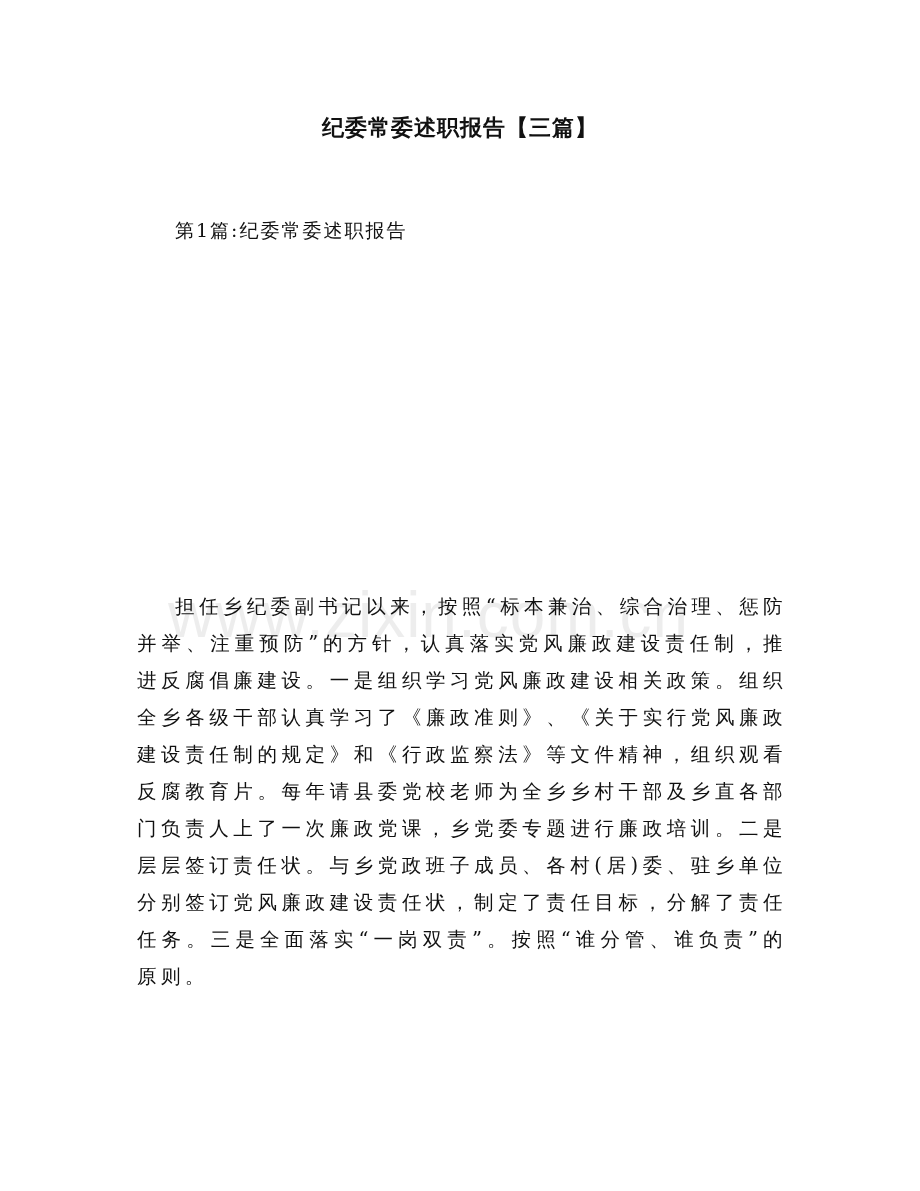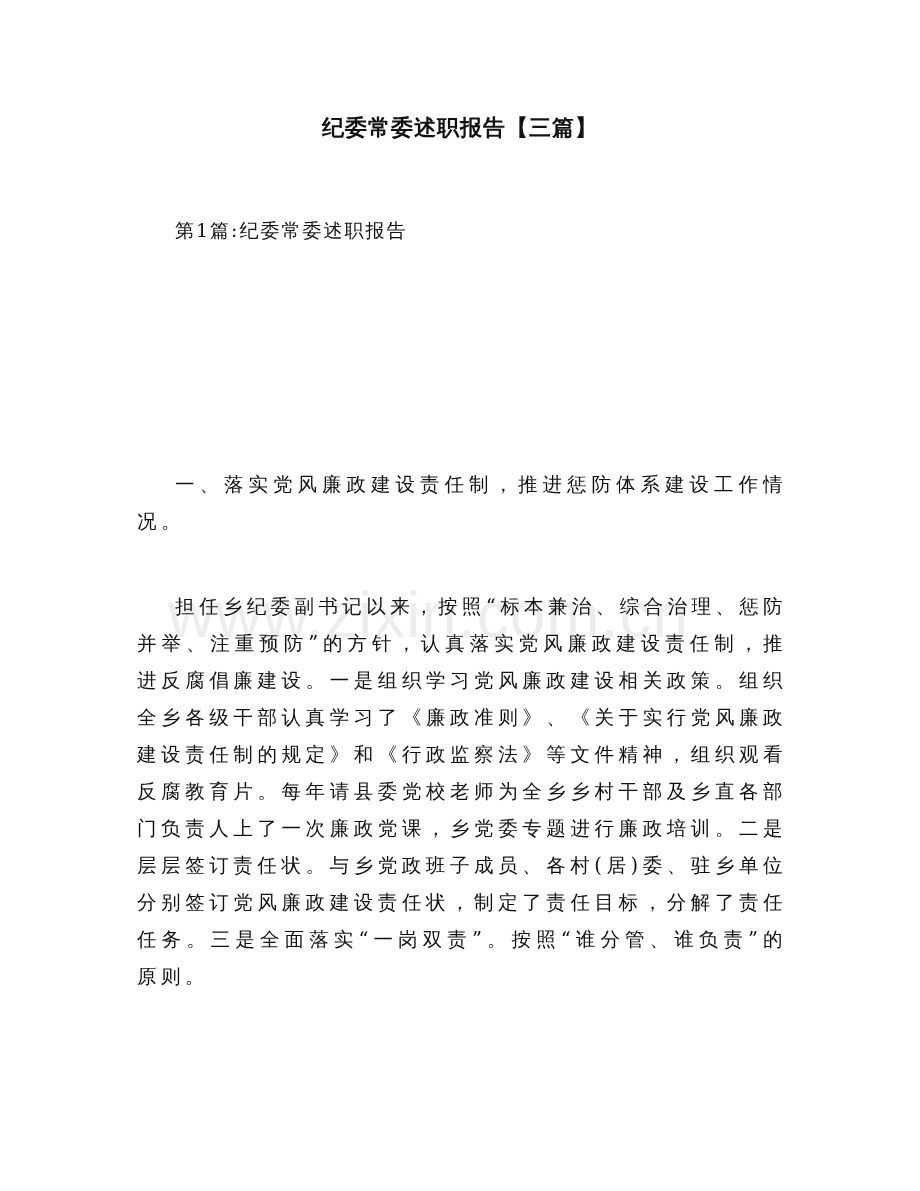--- a/index.html
+++ b/index.html
@@ -31,16 +31,15 @@
       font-size: 64px; color: rgba(0,0,0,0.07); letter-spacing: 1px;
       white-space: nowrap; pointer-events: none; margin-top: 40px;
     }
   </style>
 </head>
 <body>
 
 <div class="page">
   <div class="title">纪委常委述职报告【三篇】</div>
   <div class="subtitle">第1篇:纪委常委述职报告</div>
-  <div class="para p2">一、落实党风廉政建设责任制，推进惩防体系建设工作情况。</div>
   <div class="watermark">www.zixin.com.cn</div>
   <div class="para p3">担任乡纪委副书记以来，按照“标本兼治、综合治理、惩防并举、注重预防”的方针，认真落实党风廉政建设责任制，推进反腐倡廉建设。一是组织学习党风廉政建设相关政策。组织全乡各级干部认真学习了《廉政准则》、《关于实行党风廉政建设责任制的规定》和《行政监察法》等文件精神，组织观看反腐教育片。每年请县委党校老师为全乡乡村干部及乡直各部门负责人上了一次廉政党课，乡党委专题进行廉政培训。二是层层签订责任状。与乡党政班子成员、各村(居)委、驻乡单位分别签订党风廉政建设责任状，制定了责任目标，分解了责任任务。三是全面落实“一岗双责”。按照“谁分管、谁负责”的原则。</div>
 </div>
 
 </body></html>

